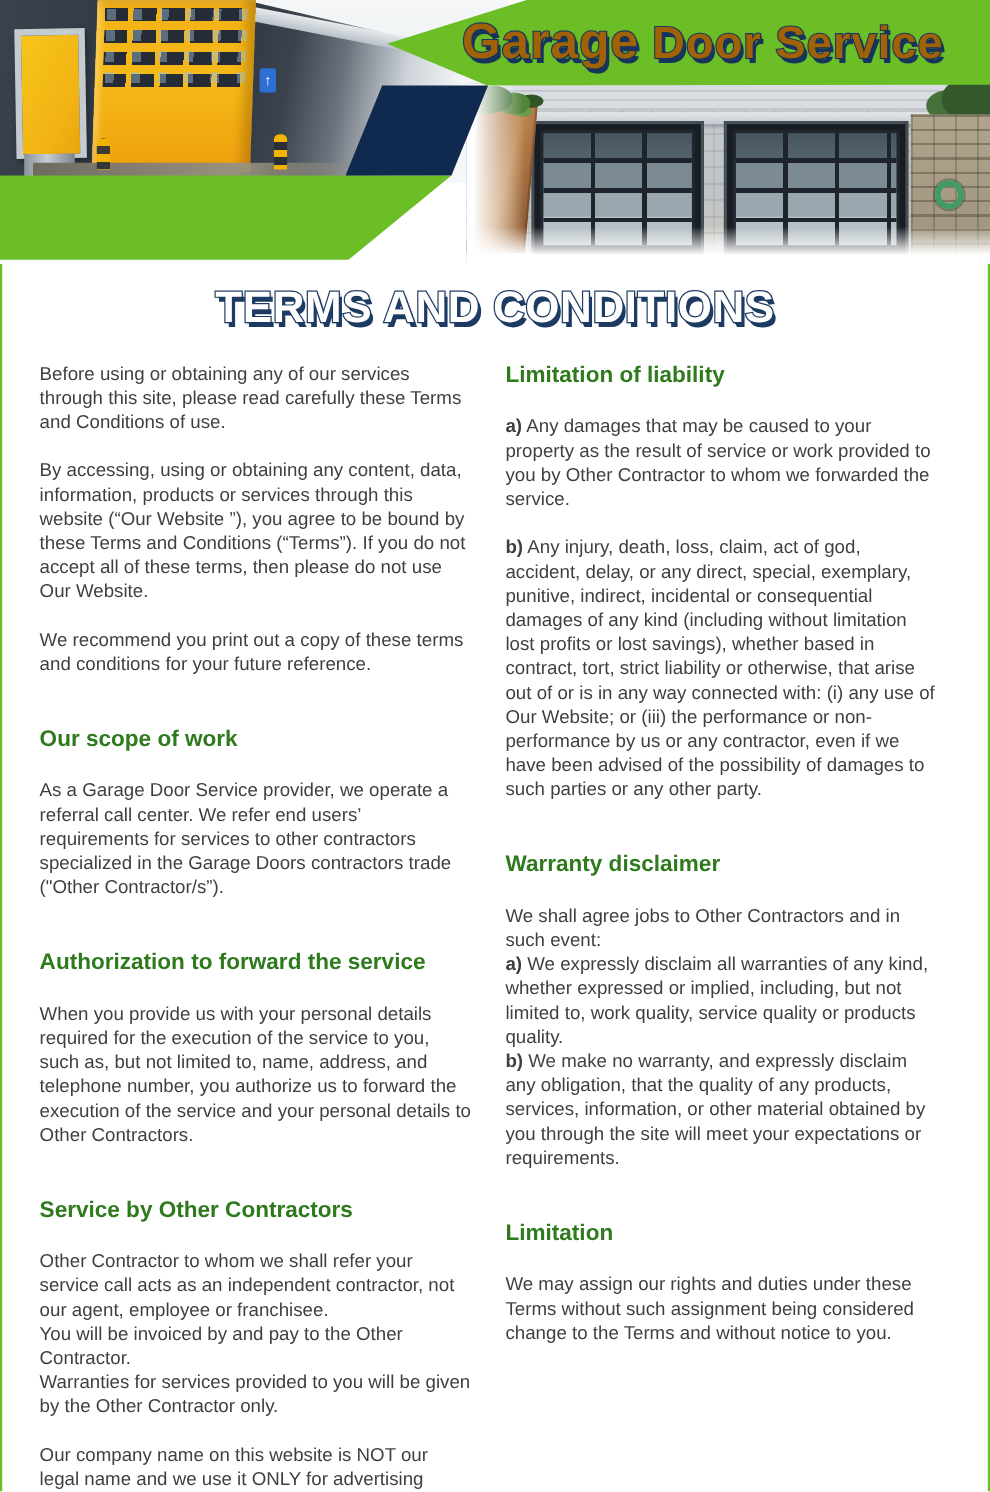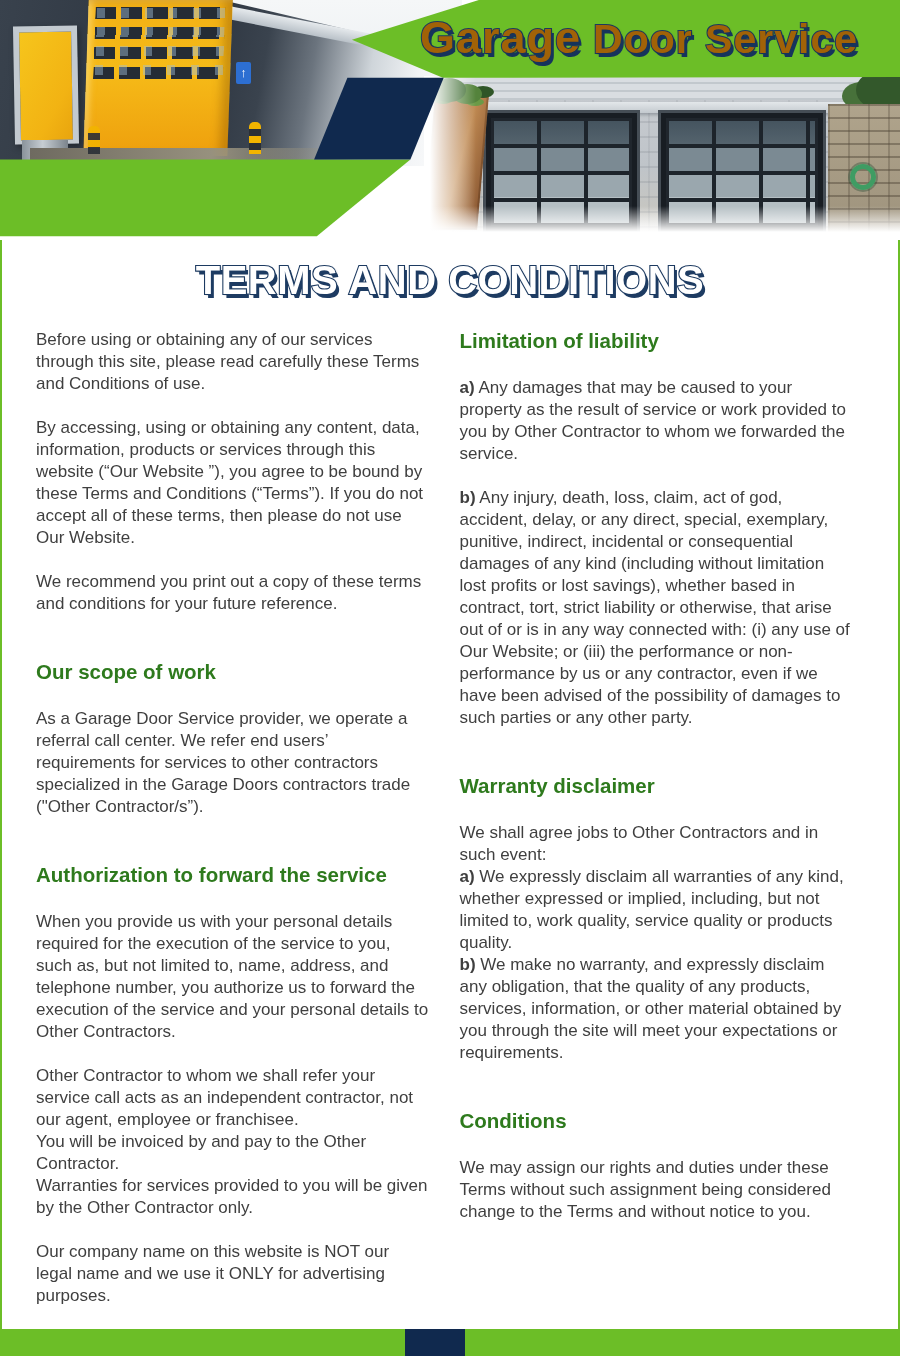--- a/index.html
+++ b/index.html
@@ -159,37 +159,38 @@
         <p>Before using or obtaining any of our services through this site, please read carefully these Terms and Conditions of use.</p>
         <p>By accessing, using or obtaining any content, data, information, products or services through this website (“Our Website ”), you agree to be bound by these Terms and Conditions (“Terms”). If you do not accept all of these terms, then please do not use Our Website.</p>
         <p>We recommend you print out a copy of these terms and conditions for your future reference.</p>
 
         <h2>Our scope of work</h2>
         <p>As a Garage Door Service provider, we operate a referral call center. We refer end users’ requirements for services to other contractors specialized in the Garage Doors contractors trade ("Other Contractor/s”).</p>
 
         <h2>Authorization to forward the service</h2>
         <p>When you provide us with your personal details required for the execution of the service to you, such as, but not limited to, name, address, and telephone number, you authorize us to forward the execution of the service and your personal details to Other Contractors.</p>
 
+        <h2>Service by Other Contractors</h2>
         <p class="multiline">Other Contractor to whom we shall refer your service call acts as an independent contractor, not our agent, employee or franchisee.
 You will be invoiced by and pay to the Other Contractor.
 Warranties for services provided to you will be given by the Other Contractor only.</p>
         <p>Our company name on this website is NOT our legal name and we use it ONLY for advertising purposes.</p>
       </div>
 
       <div class="col-right">
         <h2>Limitation of liability</h2>
         <p><b>a)</b> <span>Any damages that may be caused to your property as the result of service or work provided to you by Other Contractor to whom we forwarded the service.</span></p>
         <p><b>b)</b> <span>Any injury, death, loss, claim, act of god, accident, delay, or any direct, special, exemplary, punitive, indirect, incidental or consequential damages of any kind (including without limitation lost profits or lost savings), whether based in contract, tort, strict liability or otherwise, that arise out of or is in any way connected with: (i) any use of Our Website; or (iii) the performance or non-performance by us or any contractor, even if we have been advised of the possibility of damages to such parties or any other party.</span></p>
 
         <h2>Warranty disclaimer</h2>
         <p class="tight">We shall agree jobs to Other Contractors and in such event:</p>
         <p class="tight"><b>a)</b> <span>We expressly disclaim all warranties of any kind, whether expressed or implied, including, but not limited to, work quality, service quality or products quality.</span></p>
         <p class="tight-last"><b>b)</b> <span>We make no warranty, and expressly disclaim any obligation, that the quality of any products, services, information, or other material obtained by you through the site will meet your expectations or requirements.</span></p>
 
-        <h2>Conditions</h2>
+        <h2>Limitation</h2>
         <p>We may assign our rights and duties under these Terms without such assignment being considered change to the Terms and without notice to you.</p>
       </div>
 
     </div>
   </div>
 
   <footer>
     <div class="footer-square"></div>
   </footer>
 

